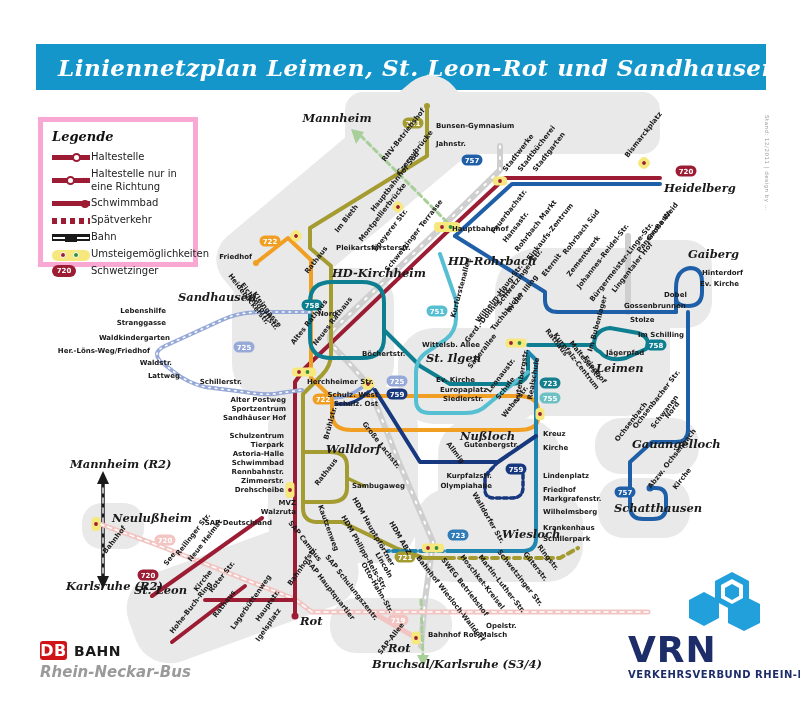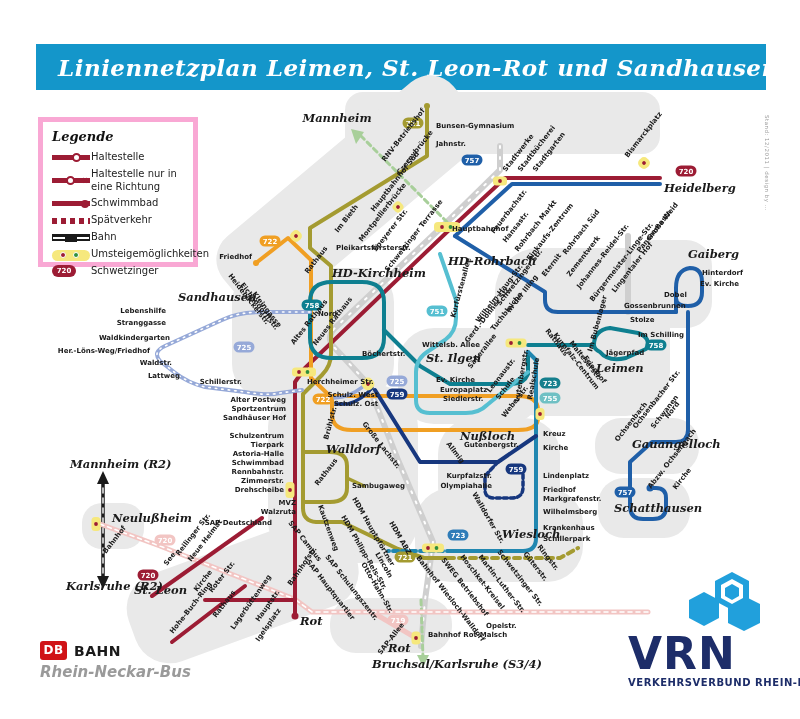--- a/index.html
+++ b/index.html
@@ -40,26 +40,26 @@
   .sw-liniennummer{background:#9c1c34;border-radius:6.5px;width:24px;flex:0 0 24px;height:12px;
       color:#fff;font-size:7px;font-weight:bold;text-align:center;line-height:12px;margin-right:14px;}
   
   #map-svg{position:absolute;left:0;top:0;z-index:1;}
   .lbl-stop{font-family:"DejaVu Sans",sans-serif;font-size:7px;font-weight:bold;fill:#1a1a1a;}
   .lbl-town{font-family:"DejaVu Serif",serif;font-size:11.5px;font-style:italic;font-weight:bold;fill:#1a1a1a;}
   
   #db-brand{position:absolute;left:40px;top:641px;z-index:5;}
   #db-row{display:flex;align-items:center;}
   #db-logo{width:27px;height:19px;background:#d01317;border-radius:3px;color:#fff;text-align:center;
-           font-weight:bold;font-size:12px;line-height:19px;letter-spacing:.5px;}
+           font-weight:bold;font-size:16px;line-height:19px;letter-spacing:.5px;}
   #db-text{font-size:14px;font-weight:bold;color:#1a1a1a;margin-left:7px;letter-spacing:.5px;}
   #db-sub{font-size:15px;font-weight:bold;font-style:italic;color:#9a9a9a;margin-top:3px;}
   #vrn-brand{position:absolute;left:628px;top:570px;z-index:5;width:150px;}
   #vrn-hex{display:block;margin-left:58px;}
-  #vrn-text{font-size:44px;font-weight:bold;color:#1d2d69;line-height:.9;letter-spacing:1px;
+  #vrn-text{font-size:36px;font-weight:bold;color:#1d2d69;line-height:.9;letter-spacing:1px;
             font-family:"DejaVu Sans",sans-serif;margin-top:2px;}
   #vrn-sub{font-size:10px;font-weight:bold;color:#1d2d69;letter-spacing:.55px;margin-top:3px;white-space:nowrap;}
   #credit{position:absolute;right:30px;top:115px;writing-mode:vertical-rl;font-size:5.5px;
           color:#9a9a9a;letter-spacing:.5px;z-index:5;}
 </style>
 </head>
 <body>
 
 <div id="page">
 

